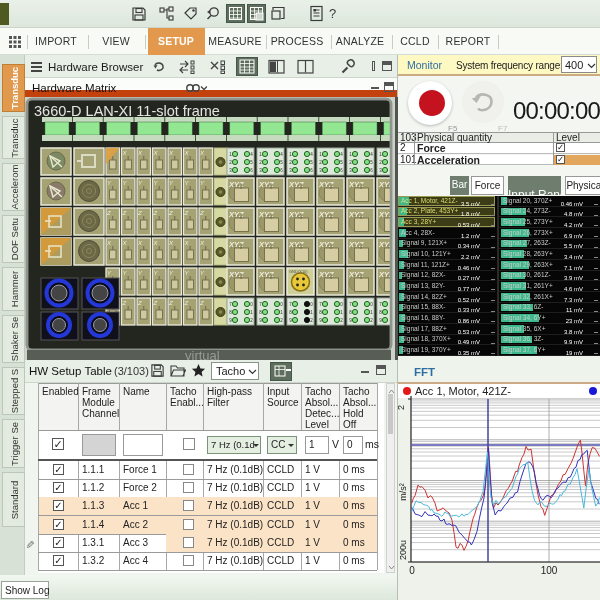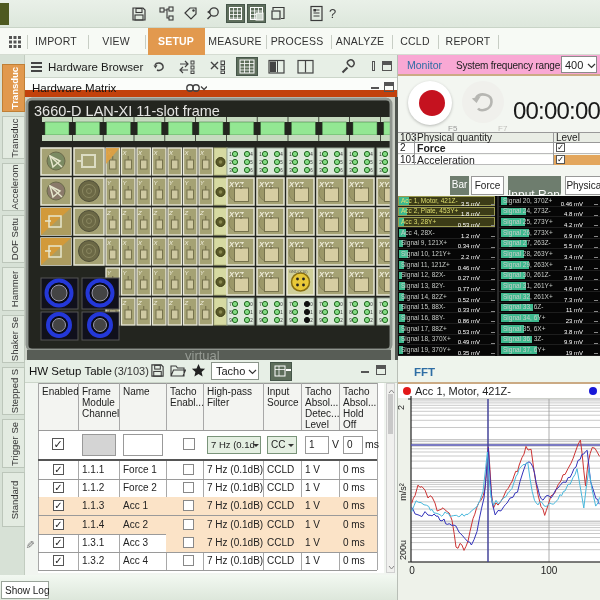--- a/index.html
+++ b/index.html
@@ -852,21 +852,21 @@
     <div class="ab" style="left:361px;top:23px;width:9px;height:190px;background:#f0f0ee;border:1px solid #d0d0d0"><svg width="7" height="5" style="margin:2px 0 0 0.5px">
         <path d="M1 4 L3.5 1 L6 4" fill="none" stroke="#888" stroke-width="1"></path>
       </svg><div class="ab" style="left:1px;top:10px;width:5px;height:40px;background:#c8c8c8"></div><svg width="7" height="5" style="position:absolute;bottom:2px;left:0.5px">
         <path d="M1 1 L3.5 4 L6 1" fill="none" stroke="#888" stroke-width="1"></path>
       </svg></div>
   </div>
 <div class="ab" style="left:0;top:575px;width:600px;height:25px;background:linear-gradient(#f2f8f1,#dde7db)">
     <div class="ab" style="left:1px;top:6px;width:48px;height:18px;background:#fff;border:1px solid #9aa49a;font-size:10px;padding:3px 0 0 3px;white-space:nowrap">Show Log</div>
   </div>
 <div class="ab" style="left:397px;top:55px;width:203px;height:545px;background:#f3f6f1;border-left:1px solid #b8beb6">
-    <div class="ab" style="left:0;top:0;width:203px;height:19px;background:#f9a8d4">
+    <div class="ab" style="left:0;top:0;width:203px;height:19px;background:#fef9c3">
       <div class="ab" style="left:9px;top:4px;font-size:10.5px;color:#2e6da4">Monitor</div>
       <div class="ab" style="left:58px;top:5px;font-size:10px;color:#222;white-space:nowrap;letter-spacing:-0.2px">System frequency range:</div>
       <div class="ab" style="left:163px;top:1px;width:36px;height:17px;background:#fff;border:1px solid #8a8a8a">
         <div class="ab" style="left:3px;top:2px;font-size:11px">400</div>
         <svg class="ab" style="left:25px;top:6px" width="9" height="6">
           <path d="M1 1 L4.5 4.5 L8 1" stroke="#333" stroke-width="1.2" fill="none"></path>
         </svg>
       </div>
     </div>
     <div class="ab" style="left:0;top:19px;width:203px;height:2px;background:#cbaa84"></div>
@@ -886,21 +886,21 @@
       <div class="ab" style="left:158px;top:-1px;font-size:10px">Level</div>
     </div>
     <div class="ab" style="left:0;top:88px;width:203px;height:10.5px;background:#fff;border-bottom:1px solid #bbb">
       <div class="ab" style="left:2px;top:-1px;font-size:10px">2</div>
       <div class="ab" style="left:19px;top:-1px;font-size:10.5px;font-weight:bold">Force</div>
       <div class="ab" style="left:158px;top:0px;width:9px;height:9px;border:1.2px solid #555;font-size:8.5px;line-height:7px;text-align:center">✓</div>
     </div>
     <div class="ab" style="left:0;top:99.5px;width:203px;height:10.5px;background:#fff;border-bottom:1px solid #bbb">
       <div class="ab" style="left:156px;top:0;width:47px;height:10.5px;background:#e3a65d"></div>
       <div class="ab" style="left:2px;top:-1px;font-size:10px">101</div>
-      <div class="ab" style="left:19px;top:-1px;font-size:10.5px;font-weight:normal">Acceleration</div>
+      <div class="ab" style="left:19px;top:-1px;font-size:10.5px;font-weight:bold">Acceleration</div>
       <div class="ab" style="left:158px;top:0px;width:9px;height:9px;border:1.2px solid #555;background:#fff;font-size:8.5px;line-height:7px;text-align:center">✓</div>
     </div>
     <div class="ab" style="left:16px;top:77px;width:1px;height:33px;background:#999"></div>
     <div class="ab" style="left:155px;top:77px;width:1px;height:33px;background:#999"></div>
     <div class="ab" style="left:8px;top:142px;font-size:10px;color:#222">Levels</div>
     <div class="ab" style="left:52px;top:121px;width:19px;height:19px;background:#6e7d6e;color:#fff;font-size:10px;text-align:center;padding-top:3px">Bar</div>
     <div class="ab" style="left:73px;top:121px;width:33px;height:19px;background:#fff;border:1px solid #999;font-size:10px;text-align:center;padding-top:3px">Force</div>
     <div class="ab" style="left:110px;top:121px;width:53px;height:19px;background:#6e7d6e;color:#fff;font-size:12px;text-align:center;padding-top:12px;white-space:nowrap;overflow:hidden">Input Range</div>
     <div class="ab" style="left:167px;top:121px;width:40px;height:19px;background:#fff;border:1px solid #999;font-size:10px;text-align:center;padding-top:3px">Physical</div>
   </div>

